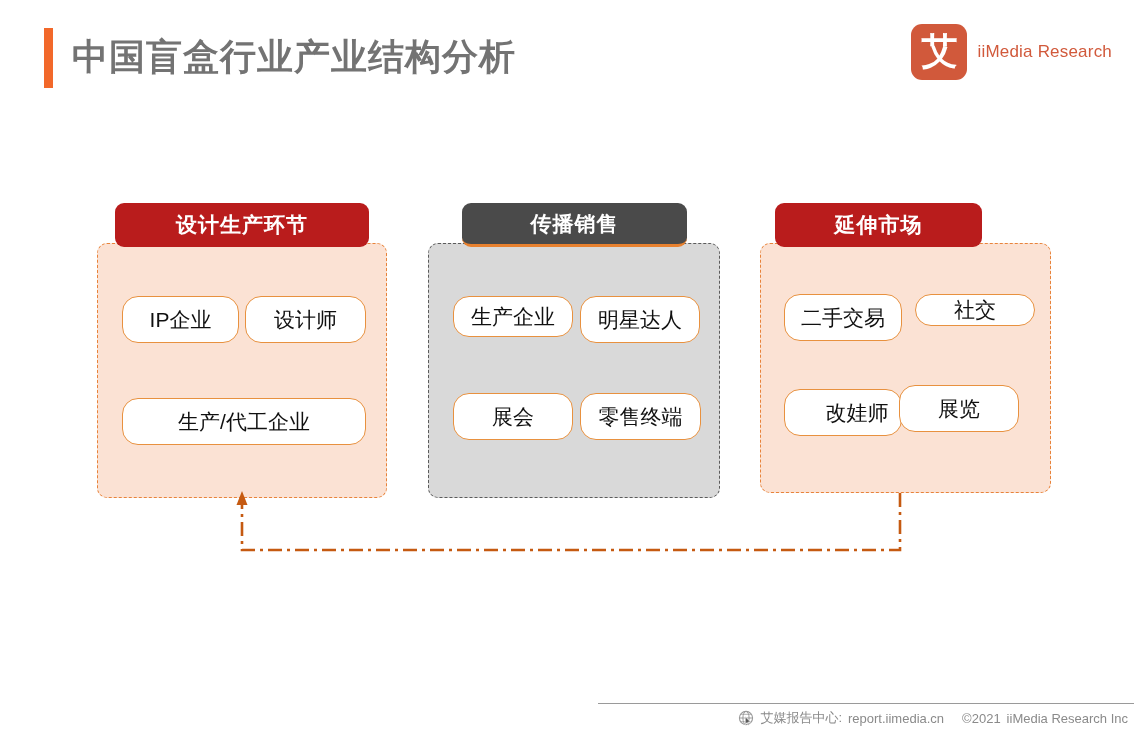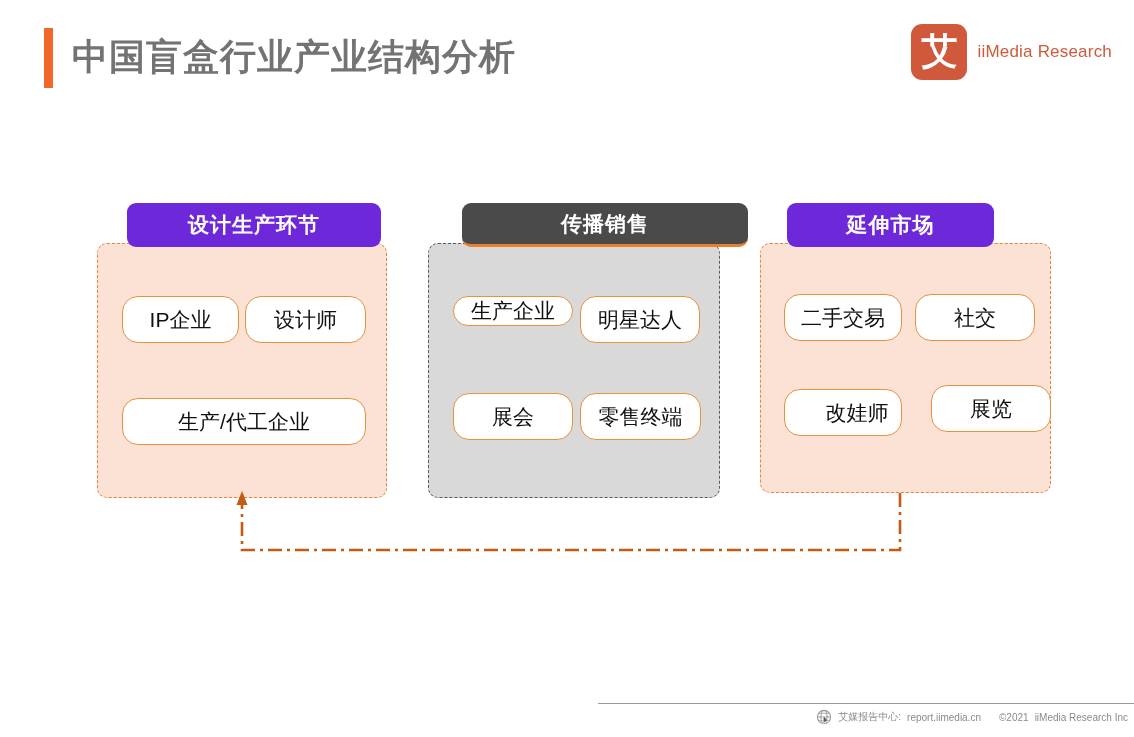--- a/index.html
+++ b/index.html
@@ -117,22 +117,21 @@
     align-items: center;
     justify-content: center;
     color: #ffffff;
     font-size: 21px;
     font-weight: bold;
     letter-spacing: 1px;
     z-index: 3;
     box-sizing: border-box;
   }
   .panel-header.orange {
-    background: #6d28d9;
-    margin-left: 12px;
+    background: #b91c1c;
   }
   .panel-header.gray {
     background: #4A4A4A;
     border-bottom: 3px solid #E8812F;
   }
 
   .node {
     position: absolute;
     background: #ffffff;
     border: 1.6px solid #E8913F;
@@ -168,21 +167,21 @@
     background: #9a9a9a;
   }
   #footer {
     position: absolute;
     right: 6px;
     top: 709px;
     display: flex;
     align-items: center;
     gap: 6px;
     color: #8a8a8a;
-    font-size: 10px;
+    font-size: 13px;
     white-space: nowrap;
   }
   #globe-icon {
     position: relative;
     display: inline-block;
     width: 16px;
     height: 16px;
   }
   .footer-sep { display: inline-block; width: 6px; }
 </style>
@@ -210,36 +209,36 @@
     <div class="panel-body orange" style="height:255px;"></div>
     <div class="panel-header orange" style="left:18px; width:254px;">设计生产环节</div>
 
     <div class="node" style="left:25px; top:93px; width:117px; height:47px;">IP企业</div>
     <div class="node" style="left:148px; top:93px; width:121px; height:47px;">设计师</div>
     <div class="node" style="left:25px; top:195px; width:244px; height:47px;">生产/代工企业</div>
   </div>
 
   <div class="panel" style="left:428px; top:203px; width:292px; height:295px;">
     <div class="panel-body gray" style="height:255px;"></div>
-    <div class="panel-header gray" style="left:34px; width:286px;">传播销售</div>
-
-    <div class="node" style="left:25px; top:93px; width:120px; height:30px;">生产企业</div>
+    <div class="panel-header gray" style="left:34px; width:225px;">传播销售</div>
+
+    <div class="node" style="left:25px; top:93px; width:120px; height:41px;">生产企业</div>
     <div class="node" style="left:152px; top:93px; width:120px; height:47px;">明星达人</div>
     <div class="node" style="left:25px; top:190px; width:120px; height:47px;">展会</div>
     <div class="node" style="left:152px; top:190px; width:121px; height:47px;">零售终端</div>
   </div>
 
   <div class="panel" style="left:760px; top:203px; width:291px; height:295px;">
     <div class="panel-body orange" style="height:250px;"></div>
     <div class="panel-header orange" style="left:15px; width:207px;">延伸市场</div>
 
     <div class="node" style="left:24px; top:91px; width:118px; height:47px;">二手交易</div>
-    <div class="node" style="left:155px; top:91px; width:120px; height:47px;font-family:Liberation Mono, monospace;">社交</div>
+    <div class="node" style="left:155px; top:91px; width:120px; height:32px;font-family:Liberation Mono, monospace;">社交</div>
     <div class="node" style="left:24px; top:186px; width:118px; height:47px;padding-left:28px;">改娃师</div>
-    <div class="node" style="left:171px; top:182px; width:120px; height:47px;text-align:center;">展览</div>
+    <div class="node" style="left:139px; top:182px; width:120px; height:47px;text-align:center;">展览</div>
   </div>
 </div>
 
 <div id="footer-rule"></div>
 <div id="footer">
   <span id="globe-icon">
     <svg width="16" height="16" viewBox="0 0 16 16">
       <circle cx="8" cy="8" r="6.6" fill="none" stroke="#9a9a9a" stroke-width="1.1"></circle>
       <ellipse cx="8" cy="8" rx="3.1" ry="6.6" fill="none" stroke="#9a9a9a" stroke-width="1"></ellipse>
       <line x1="1.4" y1="8" x2="14.6" y2="8" stroke="#9a9a9a" stroke-width="1"></line>

